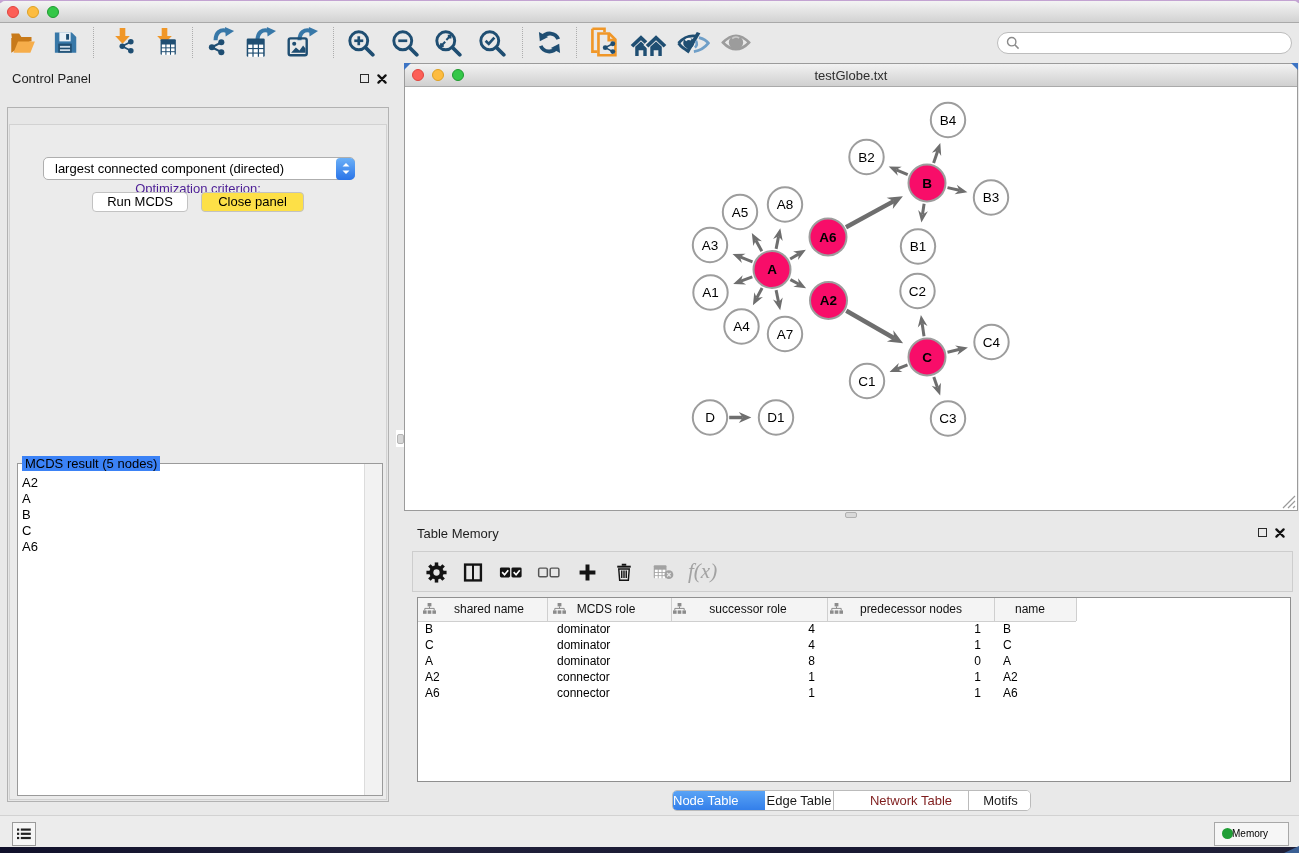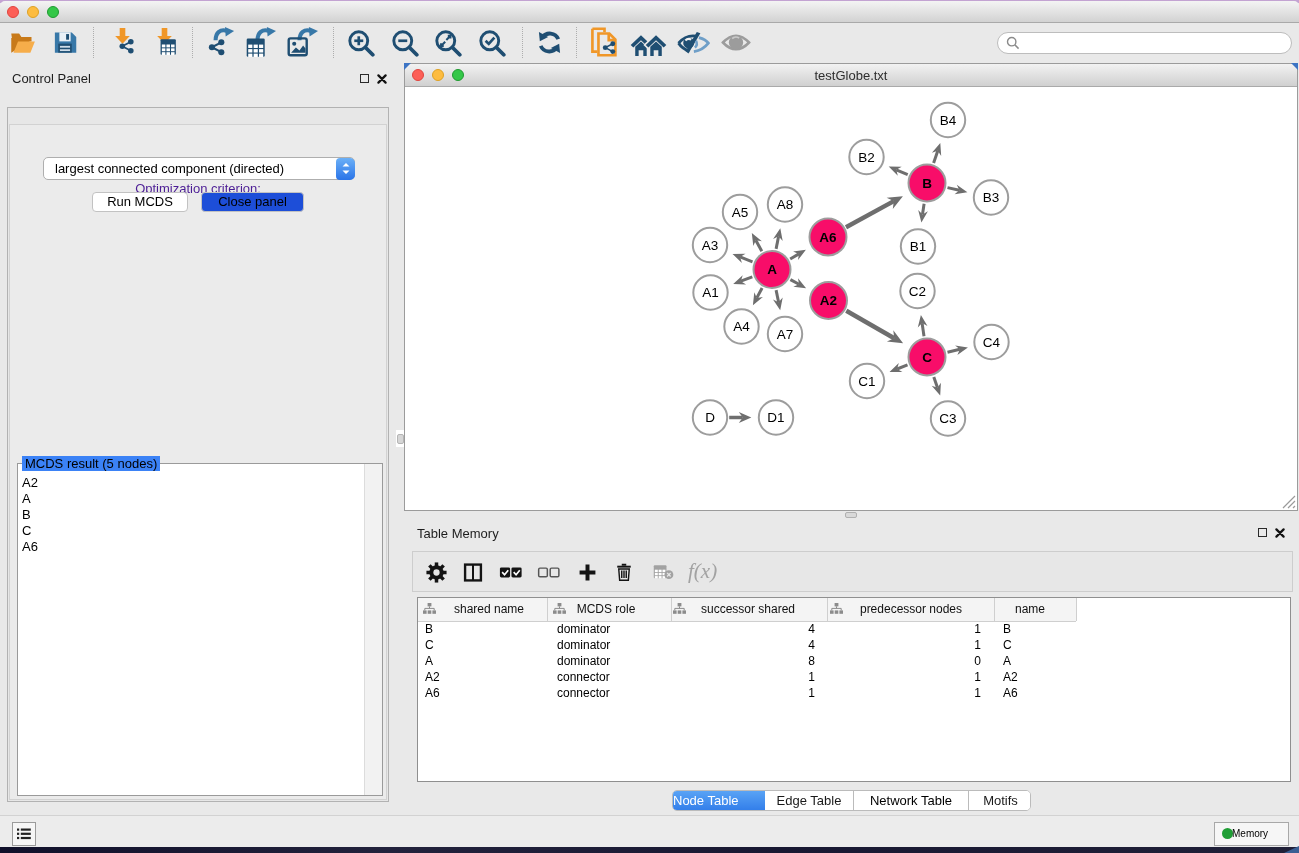--- a/index.html
+++ b/index.html
@@ -178,21 +178,21 @@
 <div class="abs" style="left:0;top:139px;width:396px;text-align:center;font-size:13px;color:#4c1d95;margin-top:42px;">Optimization criterion:</div>
 
 <div class="abs" style="left:43px;top:157px;width:312px;height:23px;background:#fff;border:1px solid #aeaeae;border-radius:5px;box-sizing:border-box;"></div>
 <div class="abs" style="left:55px;top:161px;width:282px;font-size:13px;color:#000;">largest connected component (directed)</div>
 <div class="abs" style="left:336px;top:157.5px;width:18.5px;height:22px;background:linear-gradient(#6bb0f7,#2a74e8);border-radius:4px 5px 5px 4px;"></div>
 <svg class="abs" style="left:339.5px;top:161px" width="12" height="15" viewBox="0 0 12 15">
       <path d="M2.5 5.6 L6 1.9 L9.5 5.6 z M2.5 9.4 L6 13.1 L9.5 9.4 z" fill="#fff"></path>
     </svg>
 
 <div class="abs" style="left:92px;top:192px;width:96px;height:20px;background:#fff;border:1px solid #c2c2c2;border-radius:4px;box-sizing:border-box;text-align:center;line-height:18px;font-size:13px;color:#000;">Run MCDS</div>
-<div class="abs" style="left:201px;top:192px;width:103px;height:20px;background:#1d4ed8;border:1px solid #c2c2c2;border-radius:4px;box-sizing:border-box;text-align:center;line-height:18px;font-size:13px;color:#000;">Close panel</div>
+<div class="abs" style="left:201px;top:192px;width:103px;height:20px;background:#fde047;border:1px solid #c2c2c2;border-radius:4px;box-sizing:border-box;text-align:center;line-height:18px;font-size:13px;color:#000;">Close panel</div>
 
 <div class="abs" style="left:17px;top:463px;width:366px;height:333px;border:1px solid #9a9a9a;box-sizing:border-box;background:#fff;"></div>
 <div class="abs" style="left:22px;top:456px;background:#3b82f6;padding:0 3px;font-size:13px;color:#000;">MCDS result (5 nodes)</div>
 <div class="abs" style="left:364px;top:464px;width:18px;height:331px;background:#f2f2f2;border-left:1px solid #dcdcdc;box-sizing:border-box;"></div>
 <div class="abs" style="left:22px;top:475px;font-size:13px;line-height:16px;color:#000;">A2<br>A<br>B<br>C<br>A6</div>
 
 <div class="abs" style="left:396px;top:430px;width:8px;height:17px;background:#fff;"></div>
 <div class="abs" style="left:396.5px;top:434px;width:7px;height:10px;background:#d6d6d6;border:1px solid #b5b5b5;border-radius:2px;box-sizing:border-box;"></div>
 
 <div class="abs" style="left:404px;top:63px;width:894px;height:448px;background:#fff;border:1px solid #9b9b9b;box-sizing:border-box;"></div>
@@ -381,21 +381,21 @@
     </svg>
 <div style="position:absolute;left:526px;top:602px;width:160px;text-align:center;font-size:12px;color:#111;">MCDS role</div>
 <div style="position:absolute;left:671px;top:597.5px;width:156px;height:23px;border-right:1px solid #cfcfcf;"></div>
 <svg style="position:absolute;left:673px;top:602.5px" width="13" height="11" viewBox="0 0 13 11">
       <rect x="4.6" y="0" width="3.8" height="3.4" fill="#8c8c8c"></rect>
       <path d="M6.5 3.4 v2 M1.8 7.4 v-2 h9.4 v2" stroke="#8c8c8c" stroke-width="1" fill="none"></path>
       <rect x="0" y="7.4" width="3.6" height="3.4" fill="#8c8c8c"></rect>
       <rect x="4.7" y="7.4" width="3.6" height="3.4" fill="#8c8c8c"></rect>
       <rect x="9.4" y="7.4" width="3.6" height="3.4" fill="#8c8c8c"></rect>
     </svg>
-<div style="position:absolute;left:668px;top:602px;width:160px;text-align:center;font-size:12px;color:#111;">successor shared</div>
+<div style="position:absolute;left:668px;top:602px;width:160px;text-align:center;font-size:12px;color:#111;">successor role</div>
 <div style="position:absolute;left:827px;top:597.5px;width:167px;height:23px;border-right:1px solid #cfcfcf;"></div>
 <svg style="position:absolute;left:830px;top:602.5px" width="13" height="11" viewBox="0 0 13 11">
       <rect x="4.6" y="0" width="3.8" height="3.4" fill="#8c8c8c"></rect>
       <path d="M6.5 3.4 v2 M1.8 7.4 v-2 h9.4 v2" stroke="#8c8c8c" stroke-width="1" fill="none"></path>
       <rect x="0" y="7.4" width="3.6" height="3.4" fill="#8c8c8c"></rect>
       <rect x="4.7" y="7.4" width="3.6" height="3.4" fill="#8c8c8c"></rect>
       <rect x="9.4" y="7.4" width="3.6" height="3.4" fill="#8c8c8c"></rect>
     </svg>
 <div style="position:absolute;left:831px;top:602px;width:160px;text-align:center;font-size:12px;color:#111;">predecessor nodes</div>
 <div style="position:absolute;left:994px;top:597.5px;width:82px;height:23px;border-right:1px solid #cfcfcf;"></div>
@@ -420,22 +420,22 @@
 <div style="position:absolute;left:715px;top:670px;width:100px;text-align:right;font-size:12px;">1</div>
 <div style="position:absolute;left:881px;top:670px;width:100px;text-align:right;font-size:12px;">1</div>
 <div style="position:absolute;left:1003px;top:670px;font-size:12px;">A2</div>
 <div style="position:absolute;left:425px;top:686px;font-size:12px;">A6</div>
 <div style="position:absolute;left:557px;top:686px;font-size:12px;">connector</div>
 <div style="position:absolute;left:715px;top:686px;width:100px;text-align:right;font-size:12px;">1</div>
 <div style="position:absolute;left:881px;top:686px;width:100px;text-align:right;font-size:12px;">1</div>
 <div style="position:absolute;left:1003px;top:686px;font-size:12px;">A6</div>
 <div style="position:absolute;left:672px;top:790px;width:359px;height:21px;background:#fff;border:1px solid #bbb;border-radius:5px;box-sizing:border-box;overflow:hidden;">
 <div style="position:absolute;left:0px;top:0;width:104px;height:21px;background:linear-gradient(#59a3f5,#2f7be9);box-sizing:border-box;line-height:20px;font-size:13px;color:#fff;">Node Table</div>
-<div style="position:absolute;left:92px;top:0;width:89px;height:21px;background:#fff;border-right:1px solid #bbb;box-sizing:border-box;text-align:center;line-height:20px;font-size:13px;color:#1a1a1a;">Edge Table</div>
-<div style="position:absolute;left:181px;top:0;width:115px;height:21px;background:#fff;border-right:1px solid #bbb;box-sizing:border-box;text-align:center;line-height:20px;font-size:13px;color:#000000;">Network Table</div>
+<div style="position:absolute;left:92px;top:0;width:69px;height:21px;background:#fff;border-right:1px solid #bbb;box-sizing:border-box;text-align:center;line-height:20px;font-size:13px;color:#1a1a1a;">Edge Table</div>
+<div style="position:absolute;left:181px;top:0;width:115px;height:21px;background:#fff;border-right:1px solid #bbb;box-sizing:border-box;text-align:center;line-height:20px;font-size:13px;color:#7f1d1d;">Network Table</div>
 <div style="position:absolute;left:296px;top:0;width:63px;height:21px;background:#fff;box-sizing:border-box;text-align:center;line-height:20px;font-size:13px;color:#1a1a1a;">Motifs</div>
 </div>
 
 <div class="abs" style="left:0;top:815px;width:1299px;height:32px;background:#ececec;border-top:1px solid #d2d2d2;box-sizing:border-box;"></div>
 <div class="abs" style="left:12px;top:822px;width:24px;height:24px;background:#f6f6f6;border:1px solid #9b9b9b;box-sizing:border-box;"></div>
 <svg class="abs" style="left:17px;top:828px" width="14" height="12" viewBox="0 0 14 12">
       <g fill="#222">
         <rect x="0" y="0.5" width="2.2" height="2.2"></rect>
         <rect x="0" y="4.7" width="2.2" height="2.2"></rect>
         <rect x="0" y="8.9" width="2.2" height="2.2"></rect>

